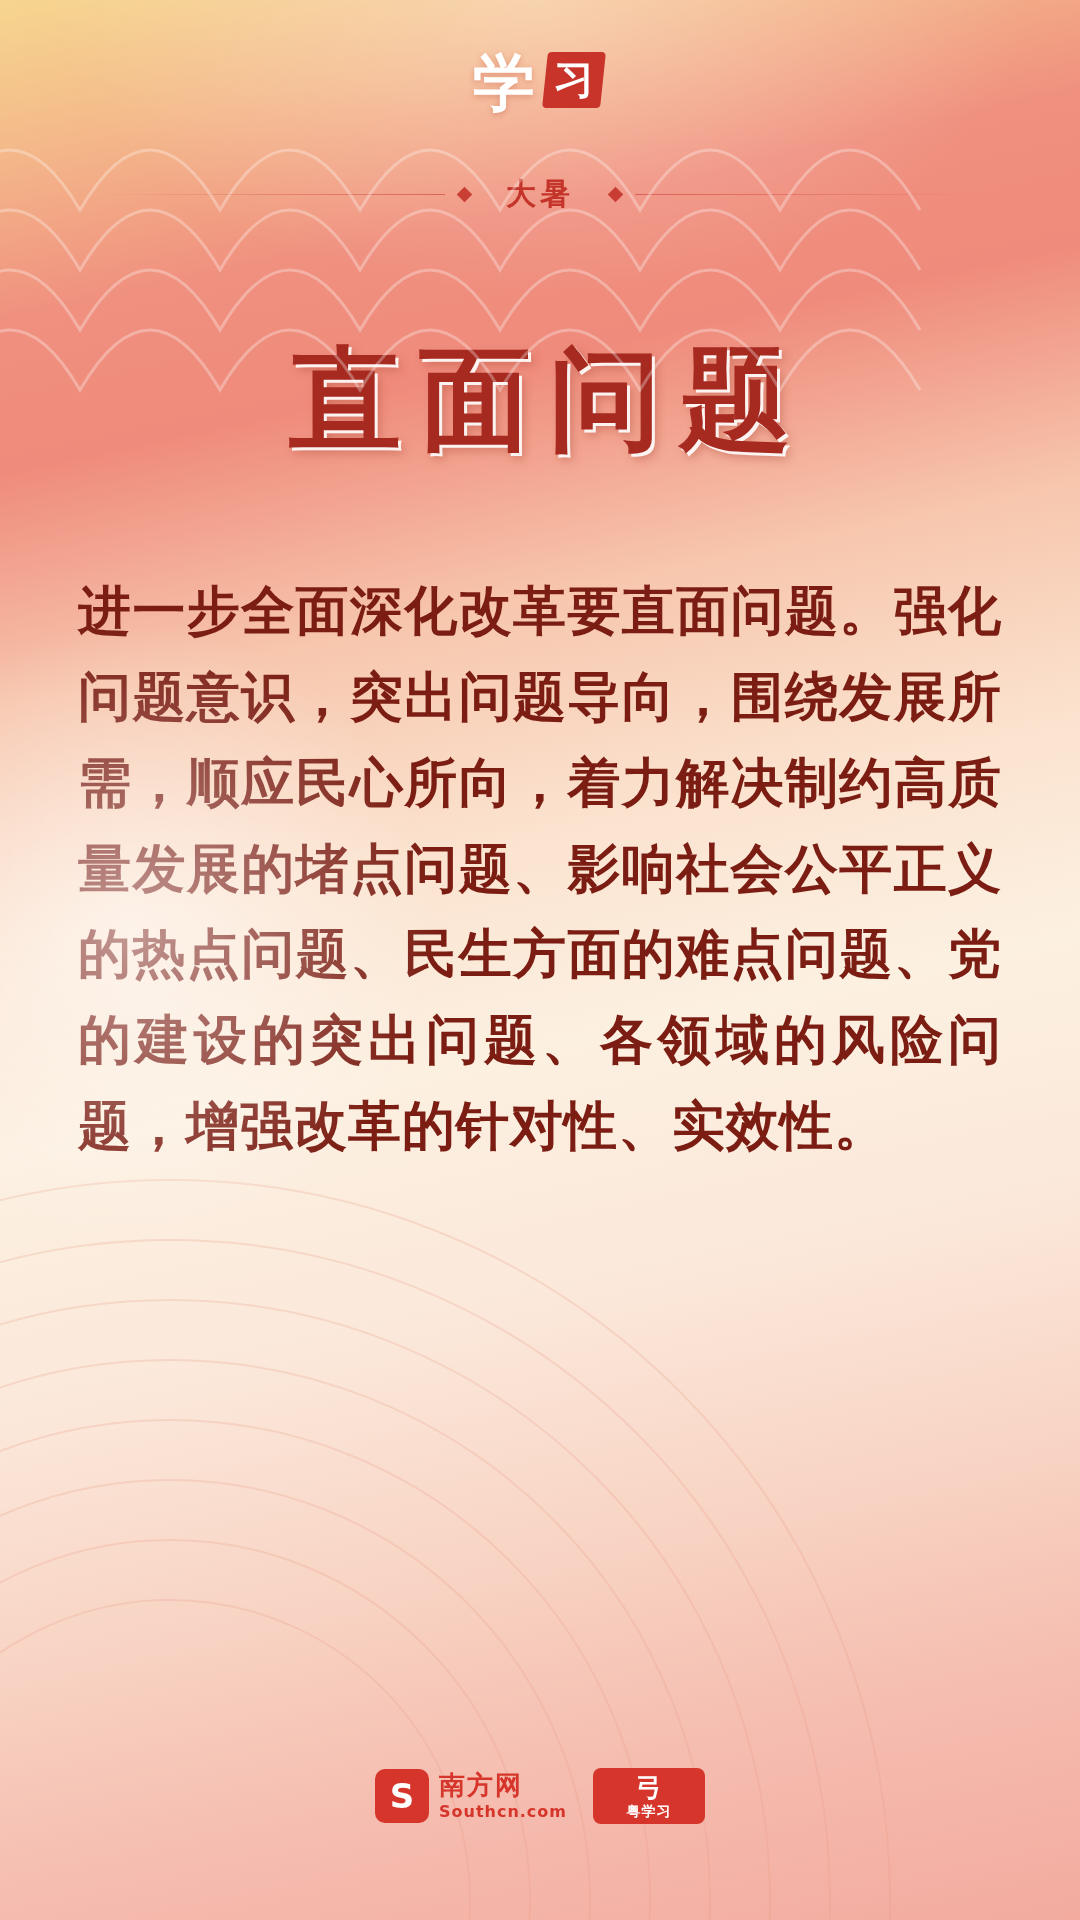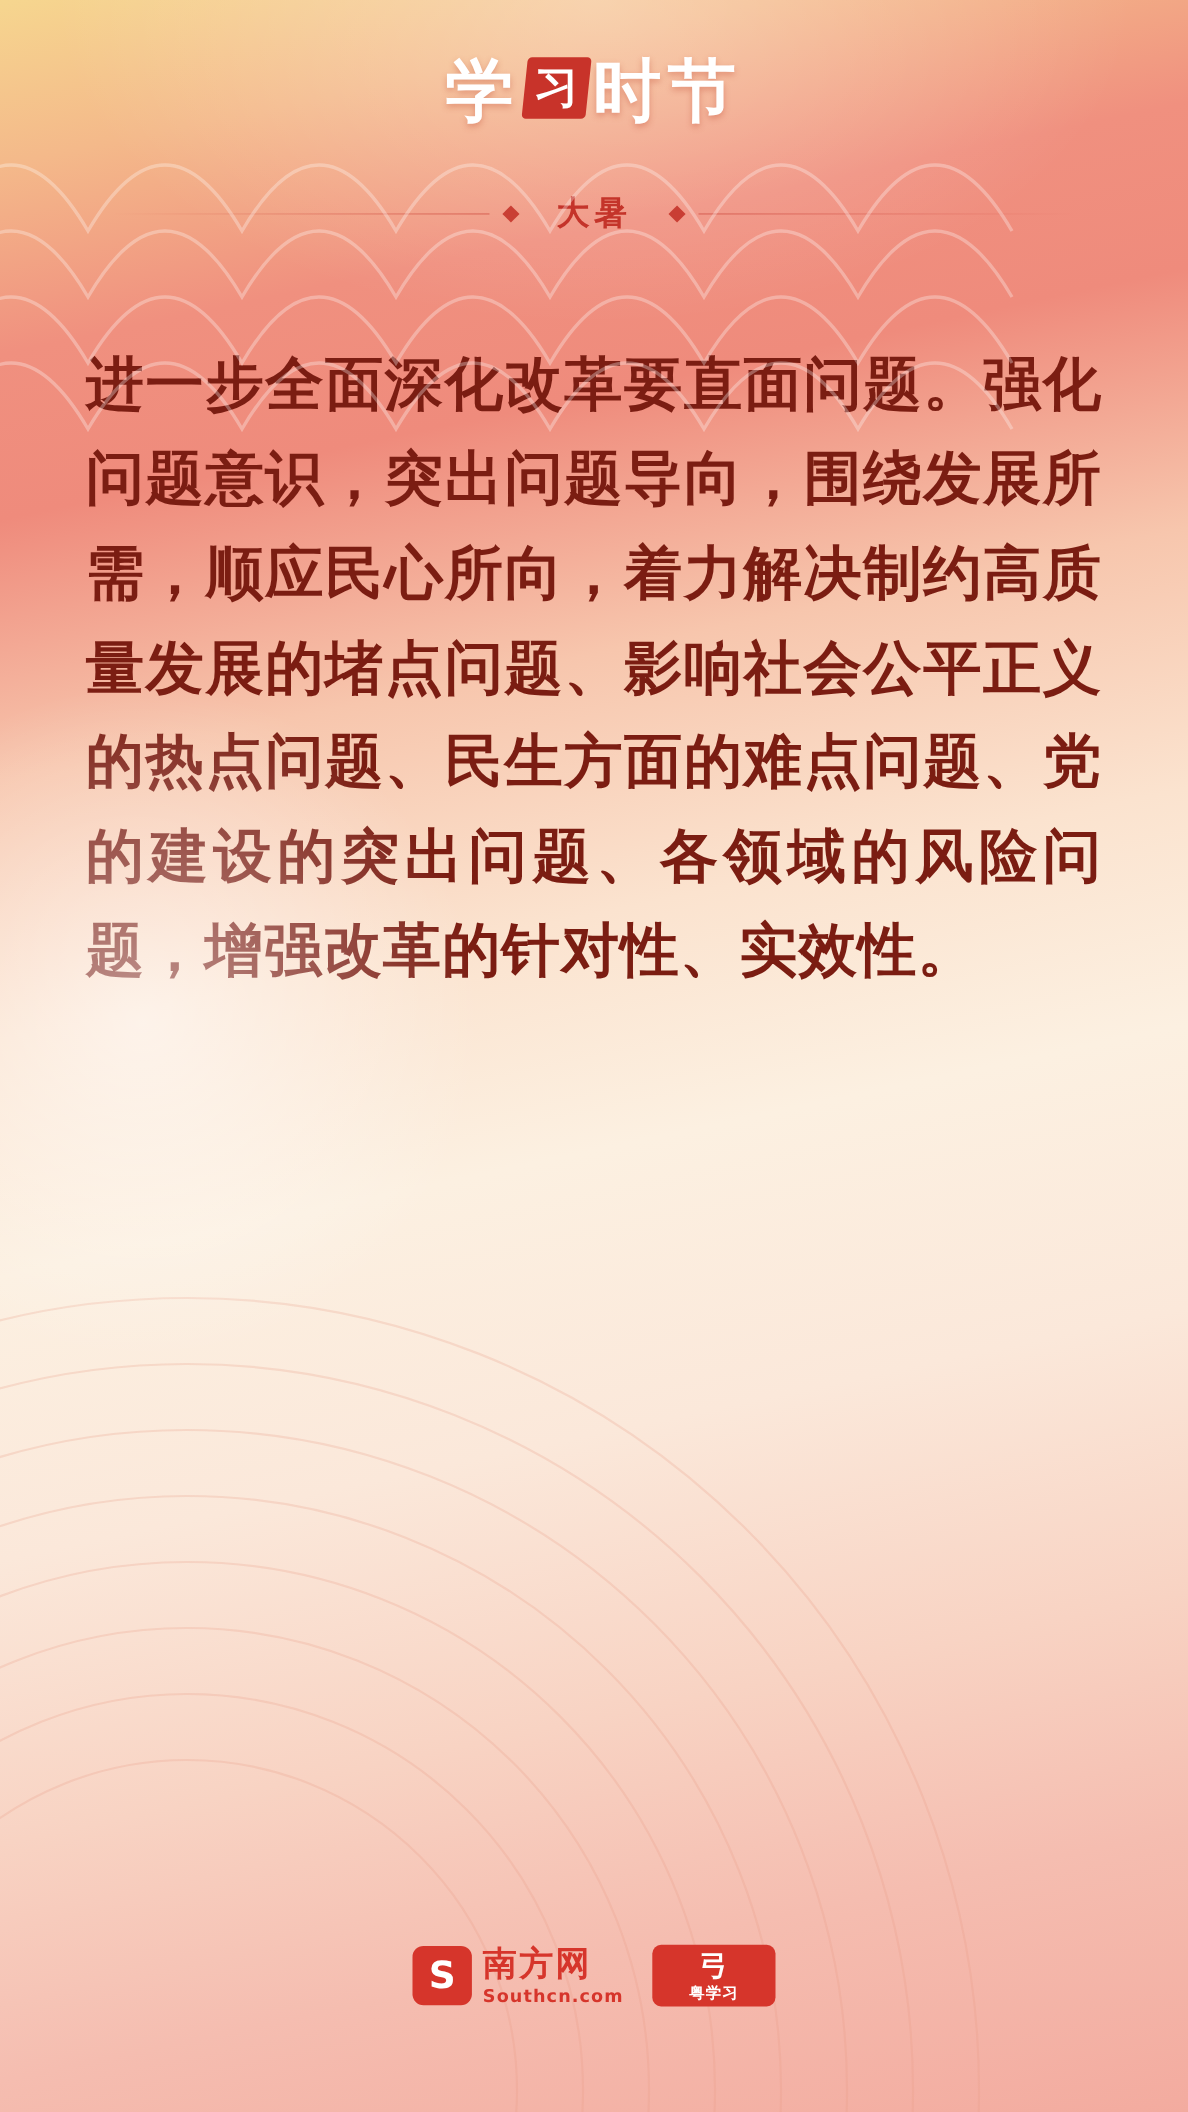--- a/index.html
+++ b/index.html
@@ -224,21 +224,21 @@
     font-weight: 700;
   }
   .logo-southcn .words {
     display: flex;
     flex-direction: column;
     align-items: flex-start;
     line-height: 1;
   }
   .logo-southcn .cn {
     font-family: "DejaVu Serif", "Liberation Serif", serif;
-    font-size: 31px;
+    font-size: 26px;
     font-weight: 700;
     color: #d6352b;
     letter-spacing: 2px;
   }
   .logo-southcn .en {
     margin-top: 6px;
     font-family: "DejaVu Sans", "Liberation Sans", sans-serif;
     font-size: 16px;
     font-weight: 700;
     color: #d6352b;
@@ -290,32 +290,33 @@
       <circle cx="170" cy="740" r="480"></circle>
       <circle cx="170" cy="740" r="540"></circle>
       <circle cx="170" cy="740" r="600"></circle>
       <circle cx="170" cy="740" r="660"></circle>
       <circle cx="170" cy="740" r="720"></circle>
     </g>
   </svg>
   <div class="glow-left"></div>
 
   <div class="brand">
-    <span class="brand-text">学</span><span class="brand-seal"><span class="seal-box"></span><span class="seal-char">习</span></span><span class="brand-text">时节</span>
+    <span class="brand-text">学</span><span class="brand-seal"><span class="seal-box"></span><span class="seal-char">习</span></span>
   </div>
 
 
   <div class="divider">
     <span class="rule"></span>
     <span class="diamond"></span>
     <span class="season">大暑</span>
     <span class="diamond"></span>
     <span class="rule right"></span>
   </div>
 
+  <div class="big-title">直面问题</div>
 
   <div class="quote">进一步全面深化改革要直面问题。强化问题意识，突出问题导向，围绕发展所需，顺应民心所向，着力解决制约高质量发展的堵点问题、影响社会公平正义的热点问题、民生方面的难点问题、党的建设的突出问题、各领域的风险问题，增强改革的针对性、实效性。</div>
 
 
   <div class="footer">
     <div class="logo-southcn">
       <span class="mark">S</span>
       <span class="words">
         <span class="cn">南方网</span>
         <span class="en">Southcn.com</span>

